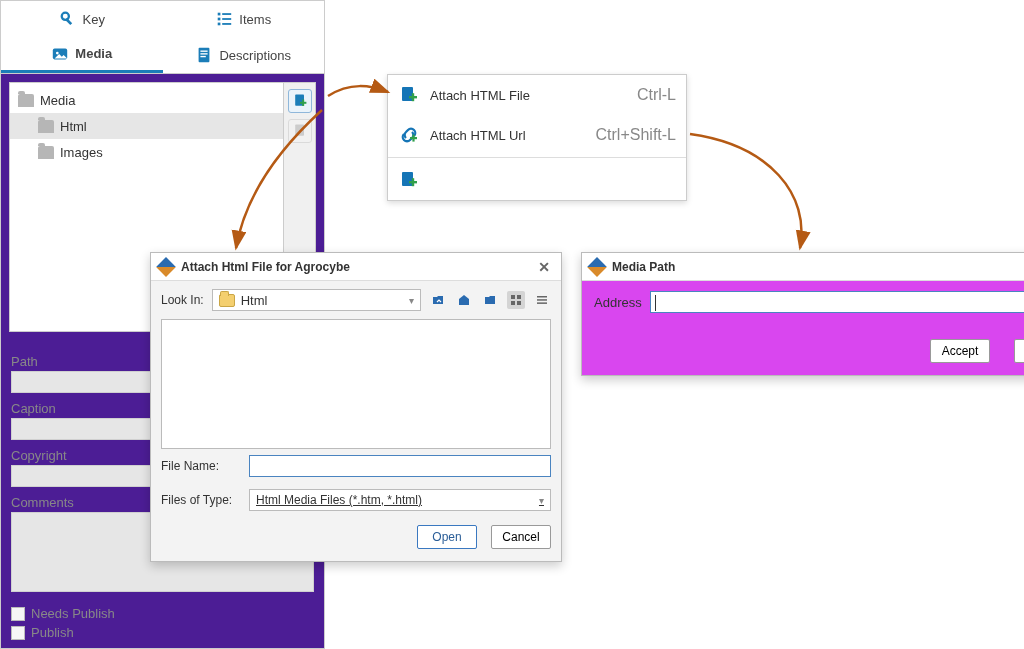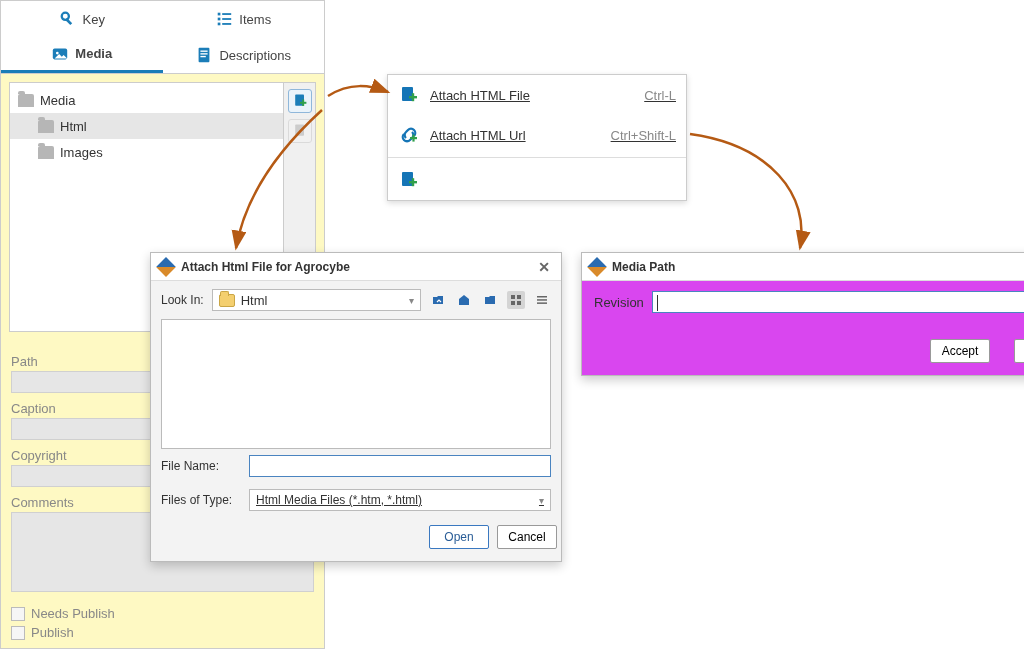--- a/index.html
+++ b/index.html
@@ -12,21 +12,21 @@
     height: 649px;
     position: relative;
     overflow: hidden;
   }
 
   
   .side-panel {
     position: absolute;
     left: 0; top: 0;
     width: 325px; height: 649px;
-    background: #fef9c3;
+    background: #4c1d95;
     border: 1px solid #ccc;
   }
   .tabs {
     display: flex; flex-wrap: wrap;
     background: #fff;
     border-bottom: 1px solid #ccc;
   }
   .tab {
     width: 50%;
     height: 36px;
@@ -104,26 +104,25 @@
     position:absolute;
     left: 387px; top: 74px;
     width: 300px;
     background:#fff;
     border:1px solid #ccc;
     box-shadow:0 2px 6px rgba(0,0,0,0.15);
   }
   .ctx-item {
     height:40px; display:flex; align-items:center; padding:0 10px; gap:10px;
     cursor:pointer;
-    text-decoration:underline;
   }
   .ctx-sep { height:1px; background:#ddd; margin:2px 0;}
   .ctx-icon { width:22px; display:flex; justify-content:center;}
   .ctx-label { flex:1; color:#333;}
-  .ctx-short { color:#888; font-size:13px;}
+  .ctx-short { color:#888; font-size:16px;}
 
   
   .file-dialog {
     position:absolute;
     left:150px; top:252px;
     width:412px;
     background:#f3f3f3;
     border:1px solid #bbb;
     box-shadow:0 4px 10px rgba(0,0,0,0.2);
   }
@@ -139,21 +138,21 @@
   .fd-toolbar label{font-size:12px;color:#333;}
   .fd-select{flex:1;height:22px;border:1px solid #bbb;background:#fff;display:flex;align-items:center;padding:0 6px;gap:6px;}
   .fd-select .arrow{margin-left:auto;color:#888;font-size:10px;}
   .fd-toolbar .tool{width:18px;height:18px;display:flex;align-items:center;justify-content:center;color:#2a6bb0;cursor:pointer;}
   .fd-list{margin:0 10px;height:130px;border:1px solid #bbb;background:#fff;}
   .fd-row{display:flex;align-items:center;padding:6px 10px;gap:8px;}
   .fd-row label{width:80px;font-size:12px;color:#333;}
   .fd-row .txt{flex:1;height:22px;border:1px solid #4a84c0;background:#fff;}
   .fd-row .sel{flex:1;height:22px;border:1px solid #bbb;background:#fff;display:flex;align-items:center;padding:0 6px;font-size:12px;color:#333;text-decoration:underline;}
   .fd-row .sel .arrow{margin-left:auto;color:#888;font-size:10px;}
-  .fd-buttons{display:flex;justify-content:flex-end;gap:8px;padding:8px 4px 12px;}
+  .fd-buttons{display:flex;justify-content:flex-end;gap:14px;padding:8px 10px 12px;}
   .btn{min-width:60px;height:24px;border:1px solid #999;background:#fff;border-radius:2px;font-size:12px;cursor:pointer;}
   .btn.primary{border-color:#3a78c0;color:#2a5d97;}
 
   
   .path-dialog {
     position:absolute;
     left:581px; top:252px;
     width:506px;
     background:#d946ef;
     border:1px solid #bbb;
@@ -374,21 +373,21 @@
   </div>
 </div>
 
 <div class="path-dialog">
   <div class="dlg-title">
     <span class="diamond"></span>
     <span class="ttl">Media Path</span>
     <span class="dlg-close">✕</span>
   </div>
   <div class="pd-body">
-    <label>Revision</label>
+    <label>Address</label>
     <div class="txt"></div>
   </div>
   <div class="pd-buttons">
     <button class="btn">Accept</button>
     <button class="btn">Cancel</button>
   </div>
 </div>
 
 <svg class="arrow-line" style="left:0;top:0;" width="1024" height="649">
   <defs>

